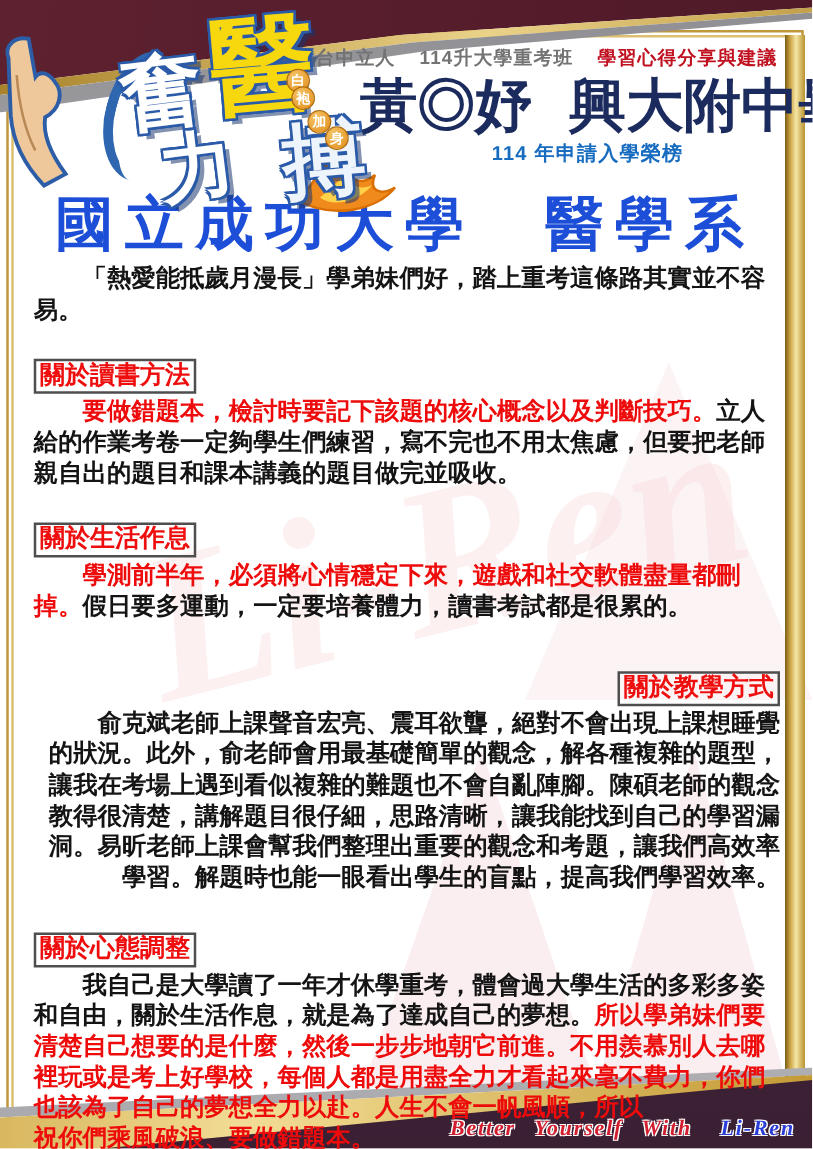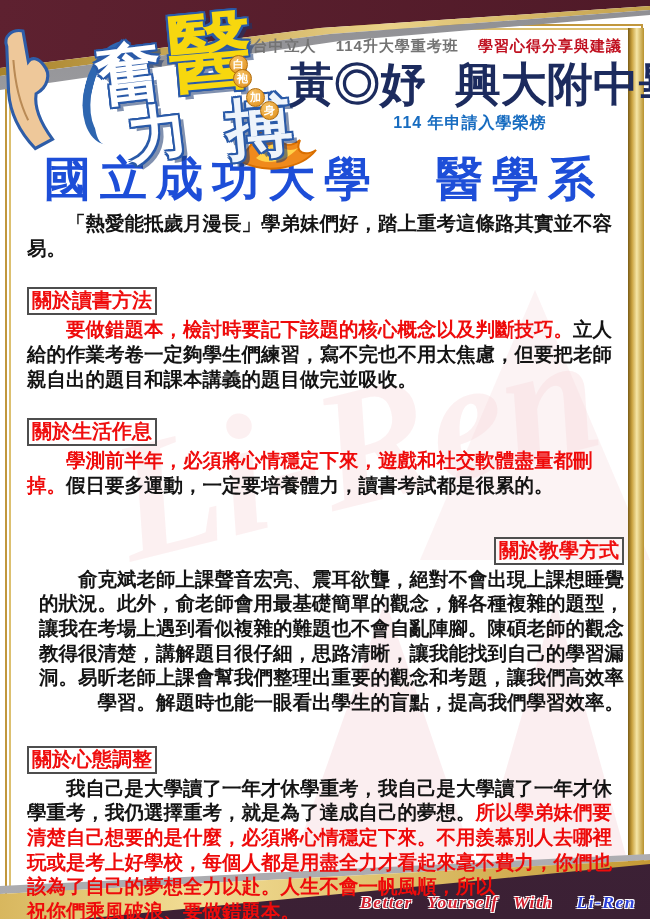--- a/index.html
+++ b/index.html
@@ -163,20 +163,20 @@
     <p><span class="red">學測前半年，必須將心情穩定下來，遊戲和社交軟體盡量都刪掉。</span><span>假日要多運動，一定要培養體力，讀書考試都是很累的。</span></p>
   </div>
 
   <div class="sec s3">
     <span class="sec-heading">關於教學方式</span><br>
     <p><span>俞克斌老師上課聲音宏亮、震耳欲聾，絕對不會出現上課想睡覺的狀況。此外，俞老師會用最基礎簡單的觀念，解各種複雜的題型，讓我在考場上遇到看似複雜的難題也不會自亂陣腳。陳碩老師的觀念教得很清楚，講解題目很仔細，思路清晰，讓我能找到自己的學習漏洞。易昕老師上課會幫我們整理出重要的觀念和考題，讓我們高效率學習。解題時也能一眼看出學生的盲點，提高我們學習效率。</span></p>
   </div>
 
   <div class="sec s4">
     <span class="sec-heading">關於心態調整</span><br>
-    <p><span>我自己是大學讀了一年才休學重考，我自己是大學讀了一年才休學重考，我仍選擇重考，就是為了達成自己的夢想。</span><span class="red">所以學弟妹們要清楚自己想要的是什麼，必須將心情穩定下來。不用羨慕別人去哪裡玩或是考上好學校，每個人都是用盡全力才看起來毫不費力，你們也該為了自己的夢想全力以赴。人生不會一帆風順，所以</span><br><span class="red">祝你們乘風破浪、要做錯題本。</span></p>
+    <p><span>我自己是大學讀了一年才休學重考，體會過大學生活的多彩多姿和自由，關於生活作息，就是為了達成自己的夢想。</span><span class="red">所以學弟妹們要清楚自己想要的是什麼，然後一步步地朝它前進。不用羨慕別人去哪裡玩或是考上好學校，每個人都是用盡全力才看起來毫不費力，你們也該為了自己的夢想全力以赴。人生不會一帆風順，所以</span><br><span class="red">祝你們乘風破浪、要做錯題本。</span></p>
   </div>
 </div>
 
 <div class="abs" id="footer">
   <span>Better  Yourself  With</span>
   <span class="brand">Li-Ren</span>
 </div>
 
 </body></html>

